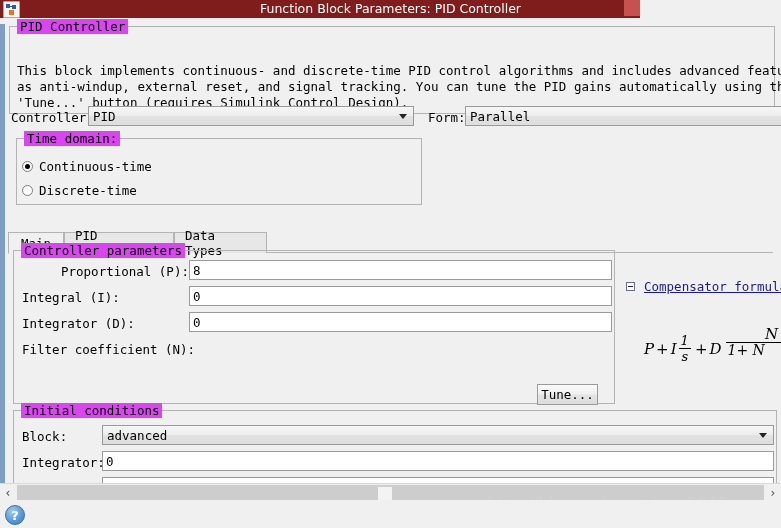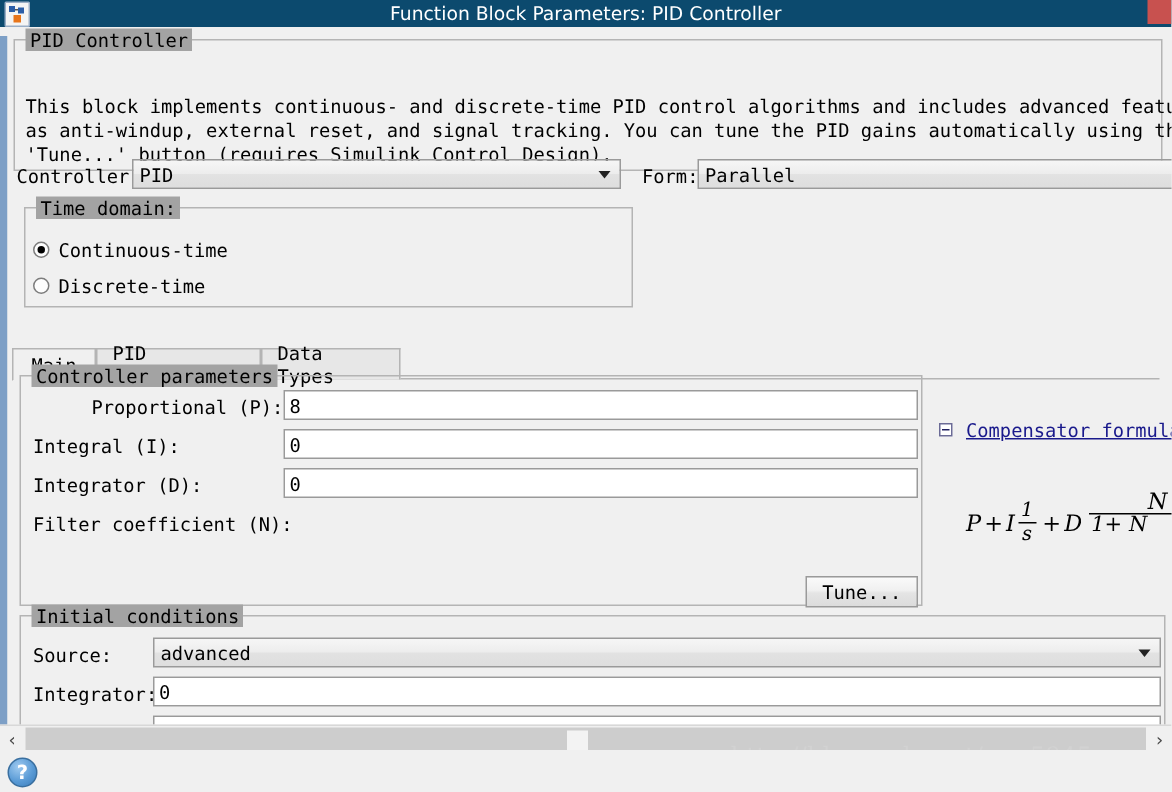--- a/index.html
+++ b/index.html
@@ -11,22 +11,22 @@
   }
   #root {
     position: relative;
     width: 781px; height: 528px;
     overflow: hidden;
   }
 
   
   .titlebar {
     position: absolute; left: 0; top: 0;
-    width: 781px; height: 18px;
-    background: #0c4a6e;
+    width: 640px; height: 18px;
+    background: #7f1d1d;
     display: flex; align-items: center;
   }
   .title-icon {
     position: absolute; left: 3px; top: 1px;
     width: 15px; height: 15px;
     background: #f4f4f4;
     border: 1px solid #9aaec6;
     border-radius: 1px;
   }
   .title-icon .sq {
@@ -72,21 +72,21 @@
 
   
   .groupbox {
     position: absolute;
     border: 1px solid #b4b4b4;
     background: transparent;
   }
   .group-legend {
     position: absolute;
     top: -8px; left: 7px;
-    background: #a3a3a3;
+    background: #d946ef;
     padding: 0 3px;
     font-size: 12.5px;
     color: #000;
     white-space: nowrap;
   }
 
   .desc-text {
     position: absolute;
     font-size: 12.5px;
     color: #000;
@@ -365,21 +365,21 @@
       <span>0</span>
     </div>
 
     <div class="lbl" style="left:22px; top:298px;">Integrator (D):</div>
     <div class="textfield" style="left:189px; top:294px; width:423px; height:20px;">
       <span>0</span>
     </div>
 
     <div class="lbl" style="left:22px; top:324px;">Filter coefficient (N):</div>
 
-    <div class="btn" style="left:537px; top:366px; width:75px; height:21px;">
+    <div class="btn" style="left:537px; top:366px; width:61px; height:21px;">
       <span>Tune...</span>
     </div>
 
     <div class="collapse-box" style="left:626px; top:264px;"></div>
     <div class="formula-link" style="left:644px; top:261px;">Compensator formula</div>
 
     <div class="formula" style="left:644px; top:310px;">
       <span>P</span>
       <span style="margin:0 2px;">+</span>
       <span>I</span>
@@ -401,21 +401,21 @@
             <span class="den">s</span>
           </span>
         </span>
       </span>
     </div>
 
     <div class="groupbox" style="left:13px; top:392px; width:762px; height:95px;">
       <div class="group-legend">Initial conditions</div>
     </div>
 
-    <div class="lbl" style="left:22px; top:411px;">Source:</div>
+    <div class="lbl" style="left:22px; top:411px;">Block:</div>
     <div class="combo" style="left:102px; top:407px; width:672px; height:20px;">
       <span class="cval">advanced</span>
       <span class="arrow"></span>
     </div>
 
     <div class="lbl" style="left:22px; top:437px;">Integrator:</div>
     <div class="textfield" style="left:102px; top:433px; width:672px; height:20px;">
       <span>0</span>
     </div>
 

